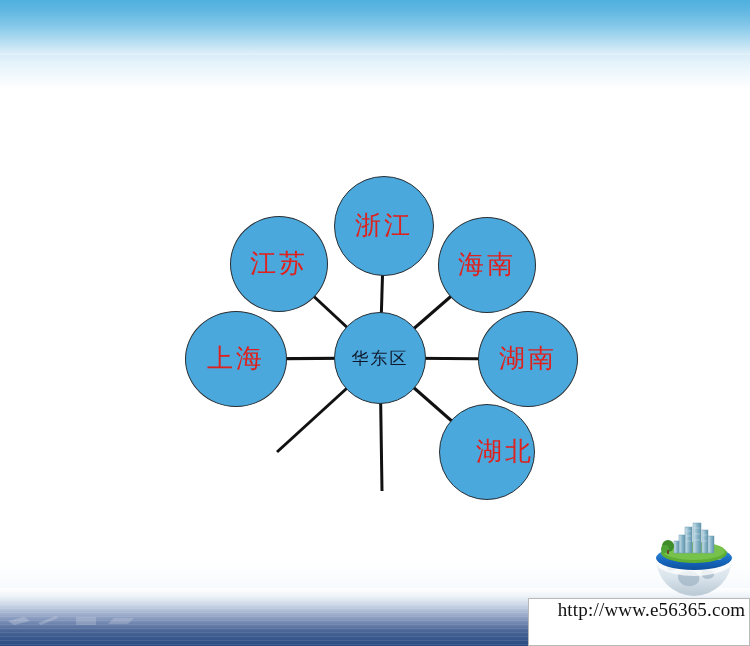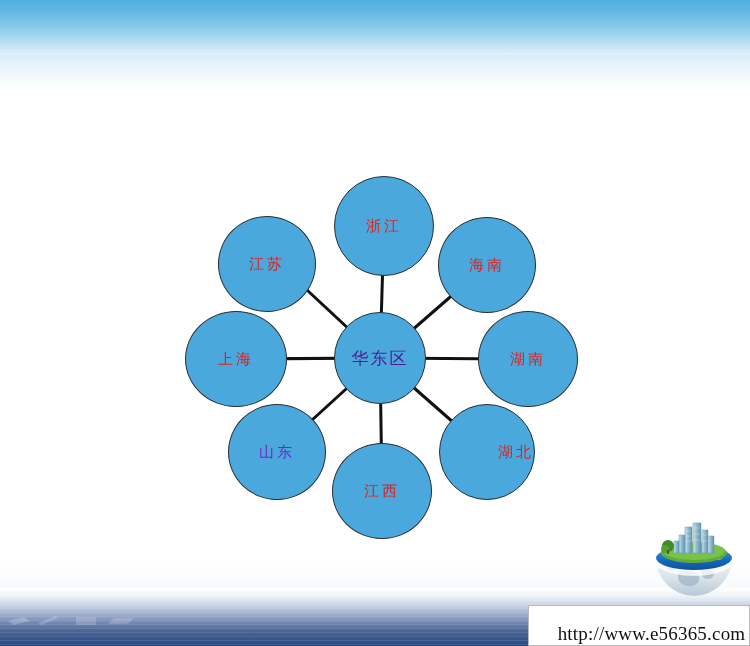--- a/index.html
+++ b/index.html
@@ -130,25 +130,25 @@
     box-sizing: border-box;
     display: flex;
     align-items: center;
     justify-content: center;
     font-family: "Liberation Serif", "DejaVu Serif", serif;
     line-height: 1;
     white-space: nowrap;
   }
   .node-hub {
     font-size: 17px;
-    color: #4c1d95;
+    color: #0f172a;
     letter-spacing: 2px;
   }
   .node-leaf {
-    font-size: 15px;
+    font-size: 26px;
     color: #e0201c;
     letter-spacing: 3px;
   }
   .node-leaf.alt {
     color: #7a22c8;
   }
 
   
   .logo {
     position: absolute;
@@ -157,26 +157,26 @@
     width: 92px;
     height: 80px;
   }
 
   
   .url-box {
     position: absolute;
     right: 0;
     bottom: 0;
     width: 222px;
-    height: 41px;
+    height: 48px;
     background: #ffffff;
     border: 1px solid #b9b9b9;
     box-sizing: border-box;
     display: flex;
-    align-items: flex-end;
+    align-items: flex-start;
     justify-content: center;
     padding-left: 25px;
   }
   .url-text {
     font-family: "Liberation Serif", "DejaVu Serif", serif;
     font-size: 19px;
     color: #111111;
     letter-spacing: .2px;
     white-space: nowrap;
   }
@@ -224,33 +224,27 @@
     </div>
 
     <div class="node node-leaf" style="left:438px; top:217px; width:98px; height:96px;">
       <span>海南</span>
     </div>
 
     <div class="node node-leaf" style="left:439px; top:404px; width:96px; height:96px;justify-content:flex-end;">
       <span>湖北</span>
     </div>
 
-    <div class="node node-leaf" style="left:332px; top:443px; width:100px; height:96px;">
-      <span>江西</span>
-    </div>
-
-    <div class="node node-leaf alt" style="left:228px; top:404px; width:98px; height:96px;">
-      <span>山东</span>
-    </div>
+
 
     <div class="node node-leaf" style="left:185px; top:311px; width:102px; height:96px;justify-content:center;">
       <span>上海</span>
     </div>
 
-    <div class="node node-leaf" style="left:218px; top:216px; width:98px; height:96px;text-align:center;">
+    <div class="node node-leaf" style="left:230px; top:216px; width:98px; height:96px;text-align:center;">
       <span>江苏</span>
     </div>
 
     <div class="node node-hub" style="left:334px; top:312px; width:92px; height:92px;">
       <span>华东区</span>
     </div>
 
   </div>
 
   <svg class="logo" viewBox="0 0 92 80">

